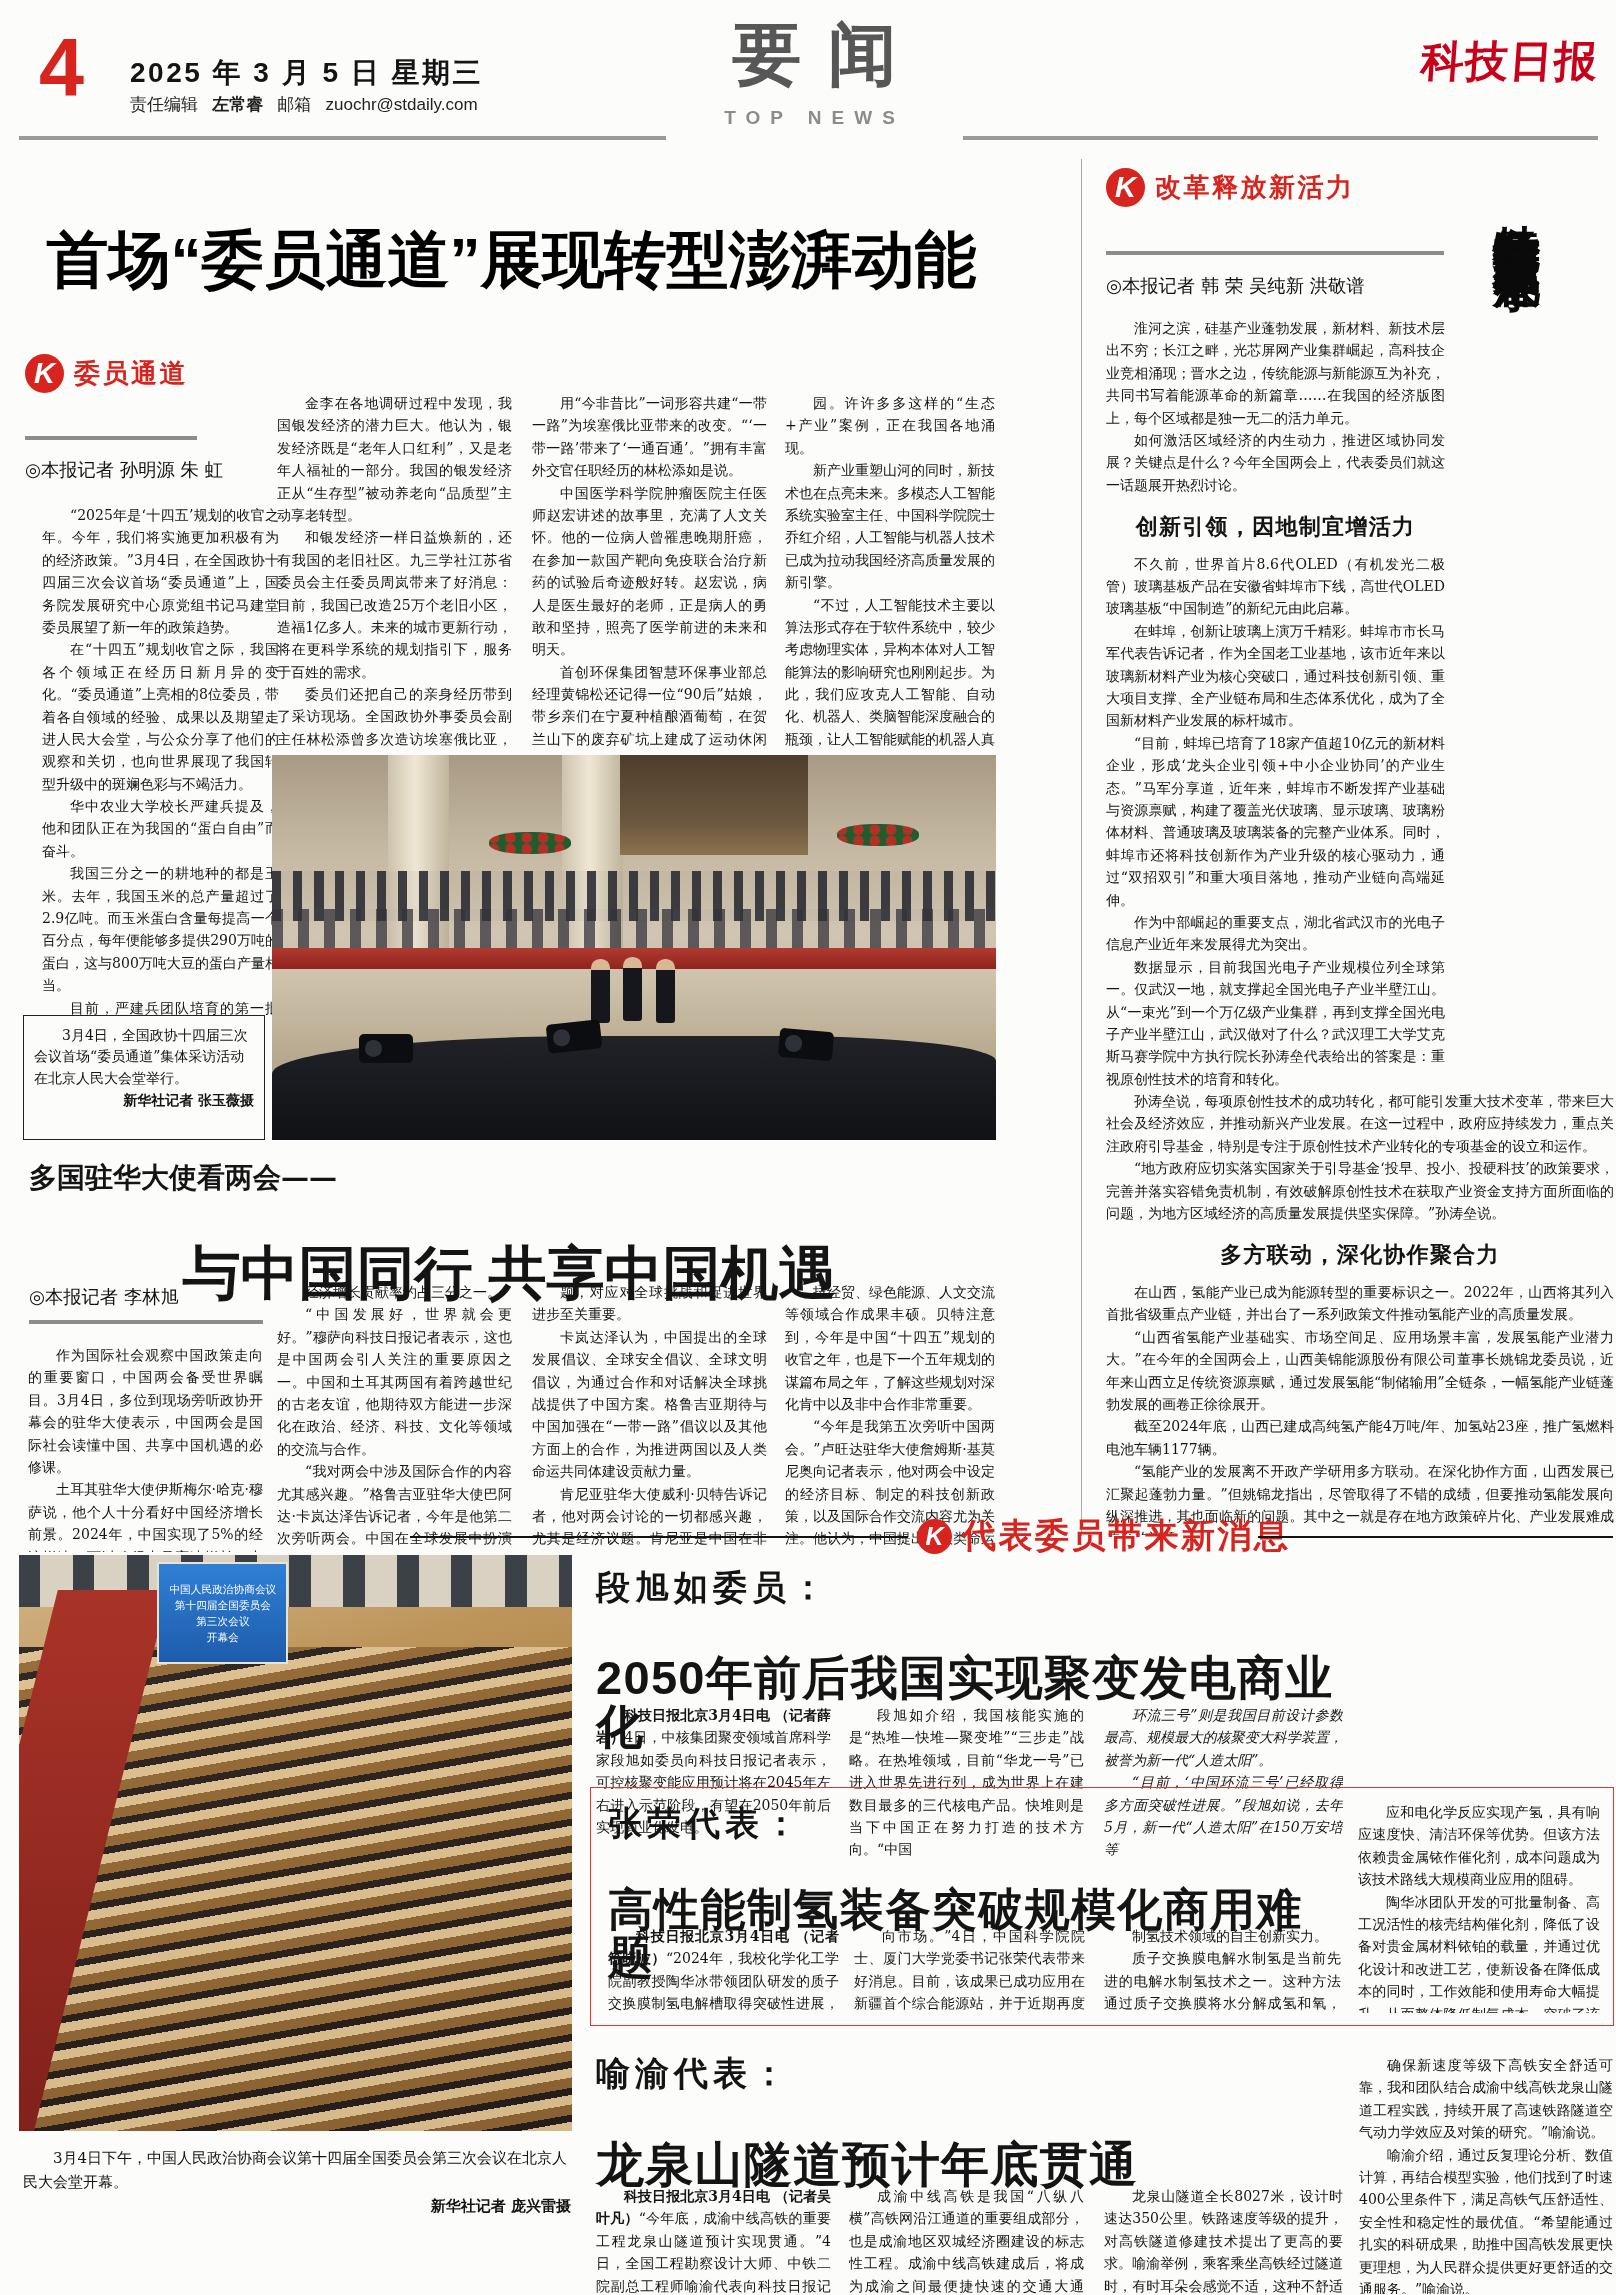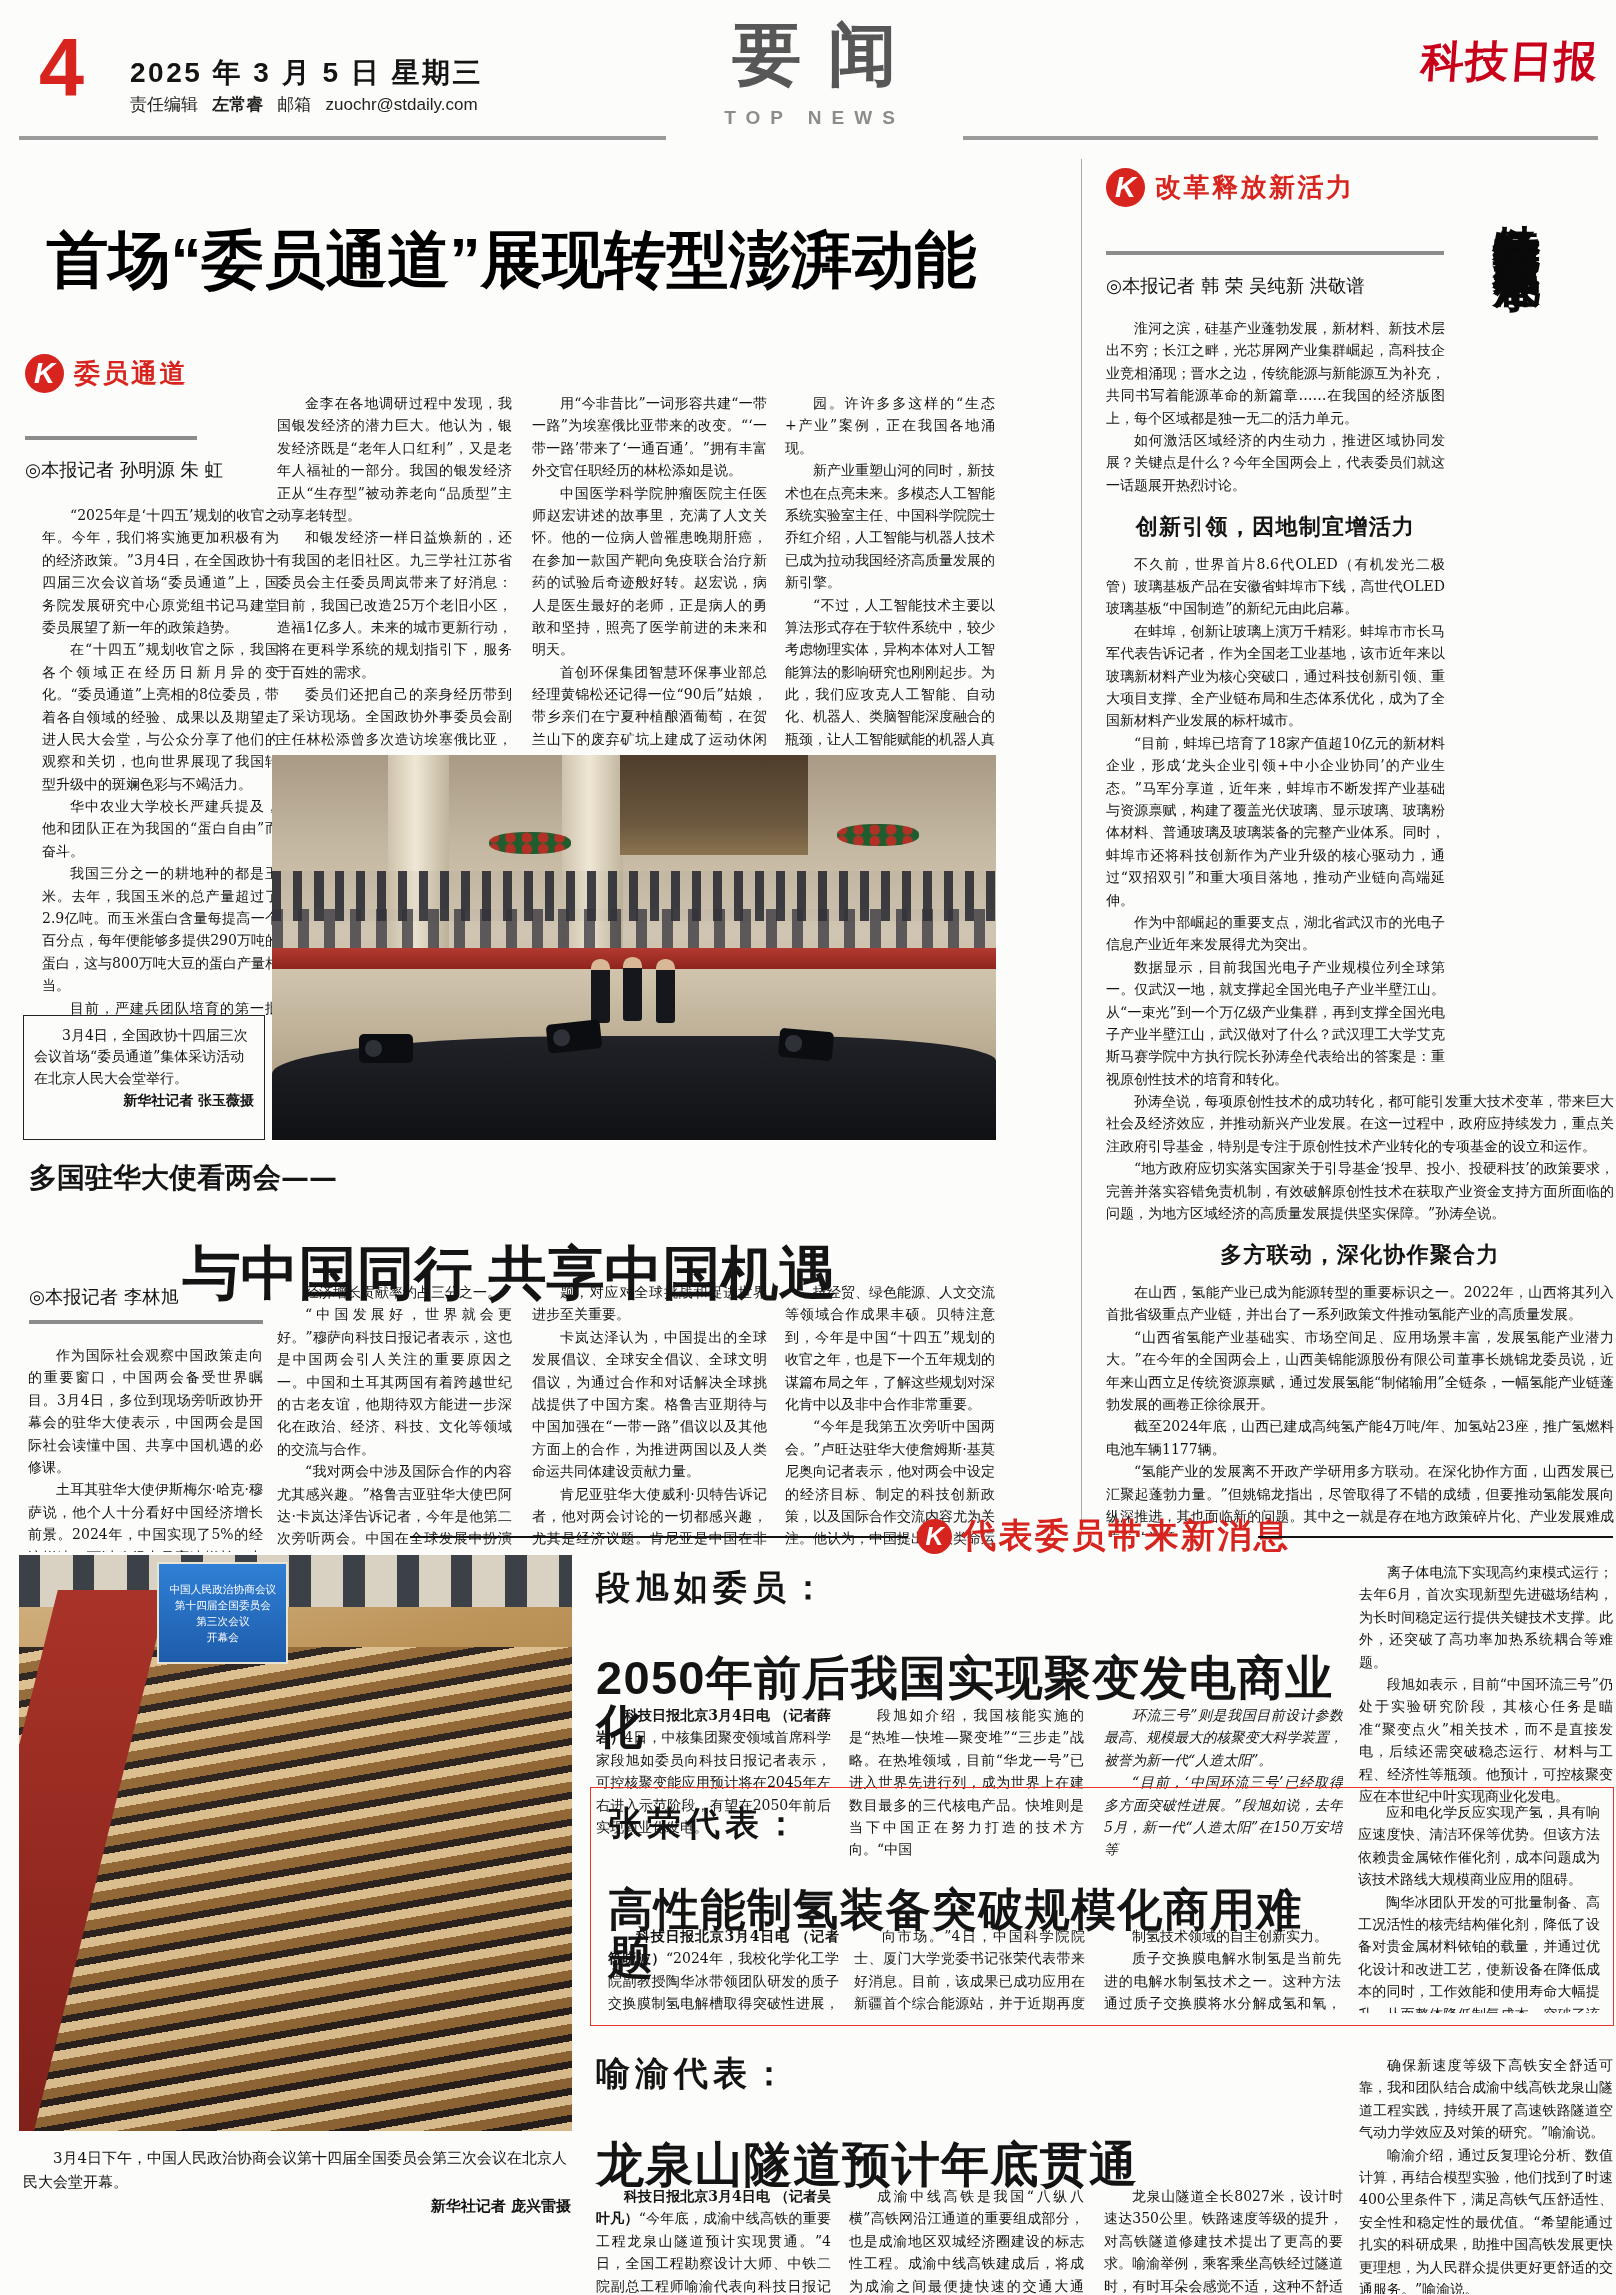--- a/index.html
+++ b/index.html
@@ -237,24 +237,20 @@
   <div class="abs col" style="left:596px;top:1704px;width:235px;height:162px;">
     <p class="para"><b>科技日报北京3月4日电 （记者薛岩）</b><span>4日，中核集团聚变领域首席科学家段旭如委员向科技日报记者表示，可控核聚变能应用预计将在2045年左右进入示范阶段，有望在2050年前后实现商业化发电。</span></p>
   </div>
   <div class="abs col" style="left:849px;top:1704px;width:235px;height:162px;">
       <p class="para">段旭如介绍，我国核能实施的是“热堆—快堆—聚变堆”“三步走”战略。在热堆领域，目前“华龙一号”已进入世界先进行列，成为世界上在建数目最多的三代核电产品。快堆则是当下中国正在努力打造的技术方向。“中国</p>
     </div>
   <div class="abs col" style="left:1104px;top:1704px;width:239px;height:162px;font-style:italic;">
       <p class="para">环流三号”则是我国目前设计参数最高、规模最大的核聚变大科学装置，被誉为新一代“人造太阳”。</p>
       <p class="para">“目前，‘中国环流三号’已经取得多方面突破性进展。”段旭如说，去年5月，新一代“人造太阳”在150万安培等</p>
     </div>
-  <div class="abs col" style="left:1359px;top:1561px;width:254px;height:304px;">
-      <p class="para">离子体电流下实现高约束模式运行；去年6月，首次实现新型先进磁场结构，为长时间稳定运行提供关键技术支撑。此外，还突破了高功率加热系统耦合等难题。</p>
-      <p class="para">段旭如表示，目前“中国环流三号”仍处于实验研究阶段，其核心任务是瞄准“聚变点火”相关技术，而不是直接发电，后续还需突破稳态运行、材料与工程、经济性等瓶颈。他预计，可控核聚变应在本世纪中叶实现商业化发电。</p>
-    </div>
 
   <div class="abs redbox" style="left:590px;top:1787px;width:1024px;height:239px;"></div>
   <div class="abs sublabel" style="left:608px;top:1801px;">张荣代表：</div>
   <h2 class="abs headline3" style="left:608px;top:1849px;width:735px;font-size:45px;">高性能制氢装备突破规模化商用难题</h2>
   <div class="abs col" style="left:608px;top:1925px;width:231px;height:92px;">
     <p class="para"><b>科技日报北京3月4日电 （记者符晓波）</b><span>“2024年，我校化学化工学院副教授陶华冰带领团队研发的质子交换膜制氢电解槽取得突破性进展，获批国家能源首台（套）重大技术装备，并成功走</span></p>
   </div>
   <div class="abs col" style="left:854px;top:1925px;width:231px;height:92px;">
       <p class="para">向市场。”4日，中国科学院院士、厦门大学党委书记张荣代表带来好消息。目前，该成果已成功应用在新疆首个综合能源站，并于近期再度斩获8000万元新订单，标志着我国在质子交换膜电解水</p>
     </div>

